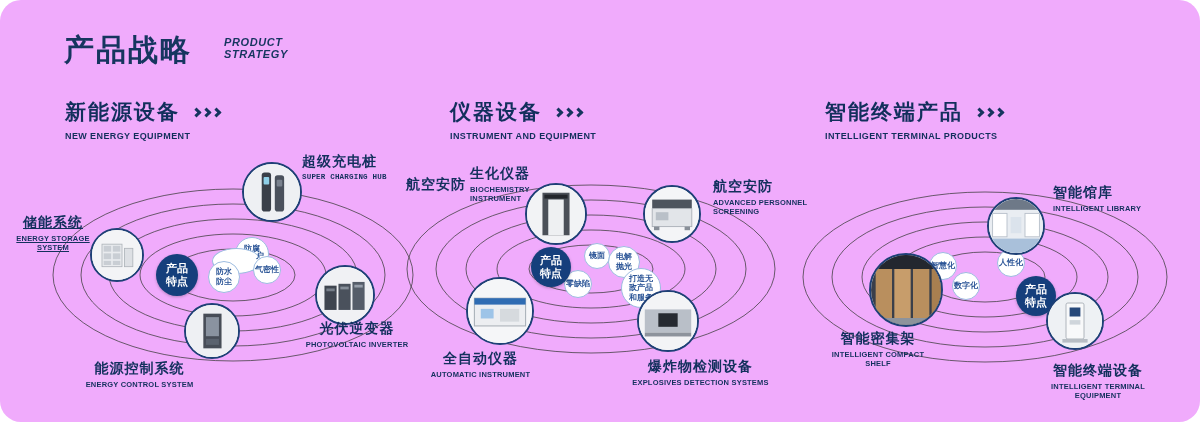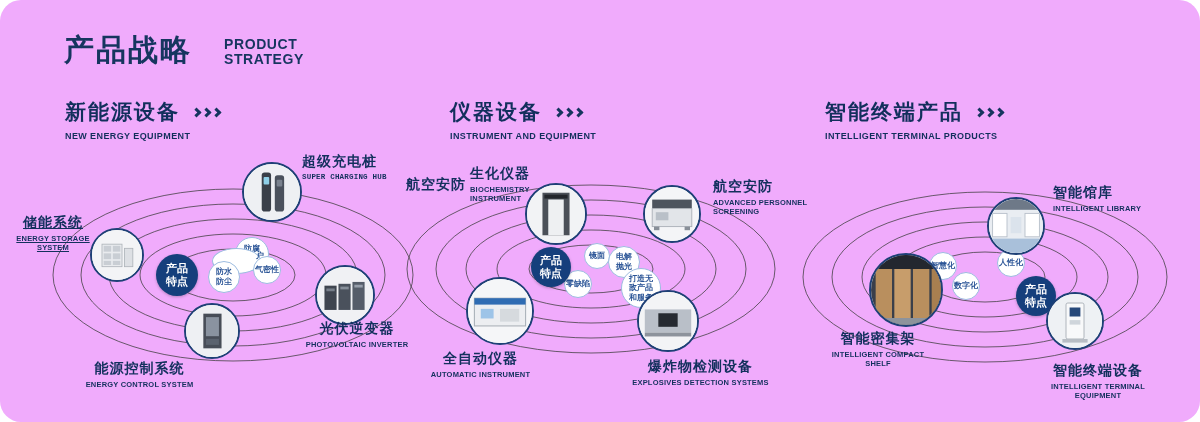--- a/index.html
+++ b/index.html
@@ -3,21 +3,21 @@
 <meta charset="utf-8">
 <style>
   *{margin:0;padding:0;box-sizing:border-box;}
   html,body{width:1200px;height:422px;}
   body{background:#ffffff;font-family:"Liberation Sans","DejaVu Sans",sans-serif;color:#13305d;}
   .canvas{position:relative;width:1200px;height:422px;background:#f0abfc;overflow:hidden;border-radius:21px;}
   .abs{position:absolute;}
 
   
   .title-cn{font-size:30px;font-weight:700;color:#16355f;letter-spacing:2px;}
-  .title-en{display:flex;flex-direction:column;font-size:14px;font-weight:700;color:#16355f;line-height:1.08;letter-spacing:.6px;}
+  .title-en{display:flex;flex-direction:column;font-size:11px;font-weight:700;color:#16355f;line-height:1.08;letter-spacing:.6px;font-style:italic;}
   .slogan{font-size:26px;font-weight:700;color:#1b54a3;letter-spacing:3px;}
 
   
   .sec-head{position:absolute;}
   .sec-title-row{display:flex;align-items:center;}
   .sec-cn{font-size:21px;font-weight:700;color:#122f5c;letter-spacing:2px;}
   .sec-en{font-size:9px;font-weight:700;color:#122f5c;letter-spacing:.4px;margin-top:5px;}
   .chevrons{margin-left:10px;display:inline-flex;align-items:center;}
   .chevrons i{display:inline-block;width:7px;height:7px;border-top:3px solid #16355f;border-right:3px solid #16355f;transform:rotate(45deg);margin-left:3px;}
 

